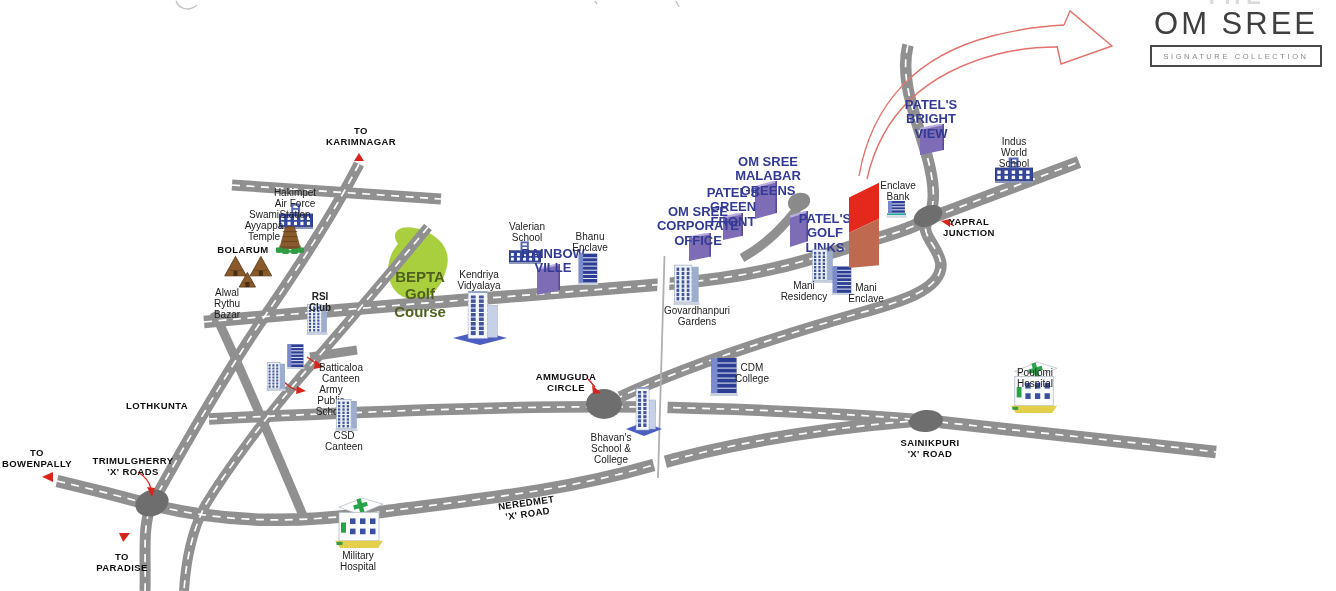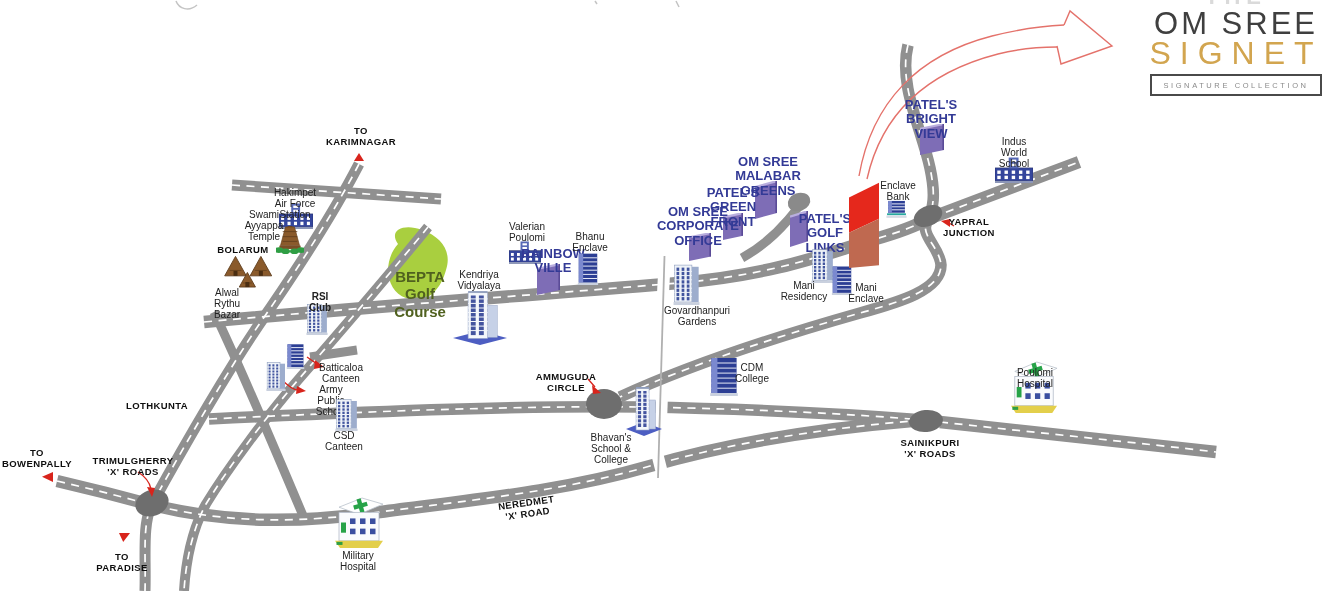--- a/index.html
+++ b/index.html
@@ -342,21 +342,21 @@
             <rect x="20.160000000000004" y="16.56" width="2.88" height="2.99" fill="#ffffff"></rect>
             <rect x="26.240000000000002" y="11.96" width="2.88" height="2.99" fill="#ffffff"></rect>
             <rect x="26.240000000000002" y="16.56" width="2.88" height="2.99" fill="#ffffff"></rect>
             <rect x="11.52" y="0.46" width="8.32" height="9.66" fill="#5668b5"></rect>
             <rect x="13.44" y="2.3000000000000003" width="4.48" height="2.07" fill="#ffffff"></rect>
             <rect x="13.44" y="5.98" width="4.48" height="2.07" fill="#ffffff"></rect>
             <rect x="0" y="21.16" width="32" height="1.84" fill="#8d97b8"></rect>
           </svg>
         </div>
         <div class="lm-label st-plain" style="left: 527px; top: 222px;">Valerian
-Poulomi</div>
+School</div>
       </div>
       <div class="landmark">
         <div class="lm-icon" style="left: 537px; top: 264px; width: 23px; height: 31px;">
           <svg width="23" height="31" viewBox="0 0 23 31">
             <polygon points="0,4.96 23,0 23,26.04 0,31" fill="#7e6db6"></polygon>
             <line x1="0" y1="4.96" x2="23" y2="0" stroke="#b9aede" stroke-width="2.2"></line>
             <line x1="22.2" y1="0" x2="22.2" y2="26.04" stroke="#5a4b97" stroke-width="1.6"></line>
           </svg>
         </div>
         <div class="lm-label st-navy" style="left: 553px; top: 247px;">RAINBOW
@@ -586,21 +586,21 @@
             <rect x="15.959999999999999" y="2.6" width="5.32" height="2.34" fill="#ffffff"></rect>
             <rect x="15.959999999999999" y="6.76" width="5.32" height="2.34" fill="#ffffff"></rect>
             <rect x="0" y="23.92" width="38" height="2.08" fill="#8d97b8"></rect>
           </svg>
         </div>
         <div class="lm-label st-plain" style="left: 1014px; top: 137px;">Indus
 World School</div>
       </div>
       <div class="landmark">
         <div class="lm-label st-road" style="left: 930px; top: 438px;">SAINIKPURI
-'X' ROADS</div>
+'X' ROAD</div>
       </div>
       <div class="landmark">
         <div class="lm-icon" style="left: 1010px; top: 361px; width: 48px; height: 52px;">
           <svg width="48" height="52" viewBox="0 0 48 52">
             <polygon points="4.800000000000001,10.4 26.880000000000003,1.04 47.04,7.280000000000001 24,17.68" fill="#ffffff" stroke="#b9c1cc" stroke-width="0.8"></polygon>
             <g transform="rotate(-16 25.44 8.84)">
               <rect x="18.44" y="6.64" width="14" height="4.4" fill="#27a348"></rect>
               <rect x="23.240000000000002" y="1.8399999999999999" width="4.4" height="14" fill="#27a348"></rect>
             </g>
             <rect x="4.800000000000001" y="15.6" width="38.400000000000006" height="29.120000000000005" fill="#fafbfd" stroke="#aab3c2" stroke-width="0.7"></rect>
@@ -618,19 +618,18 @@
         <div class="lm-label st-plain" style="left: 1035px; top: 345px; margin-top: 23px;">Poulomi
 Hospital</div>
       </div>
     </div>
 
   <div class="logo">
     <div class="logo-the">
         <span>THE</span>
       </div>
     <div class="logo-line1">OM SREE</div>
-    <div class="logo-line2">SIGNET</div>
     <div class="logo-tagbox">
       <span>SIGNATURE COLLECTION</span>
     </div>
   </div>
 
 </div>
 
 </body></html>

